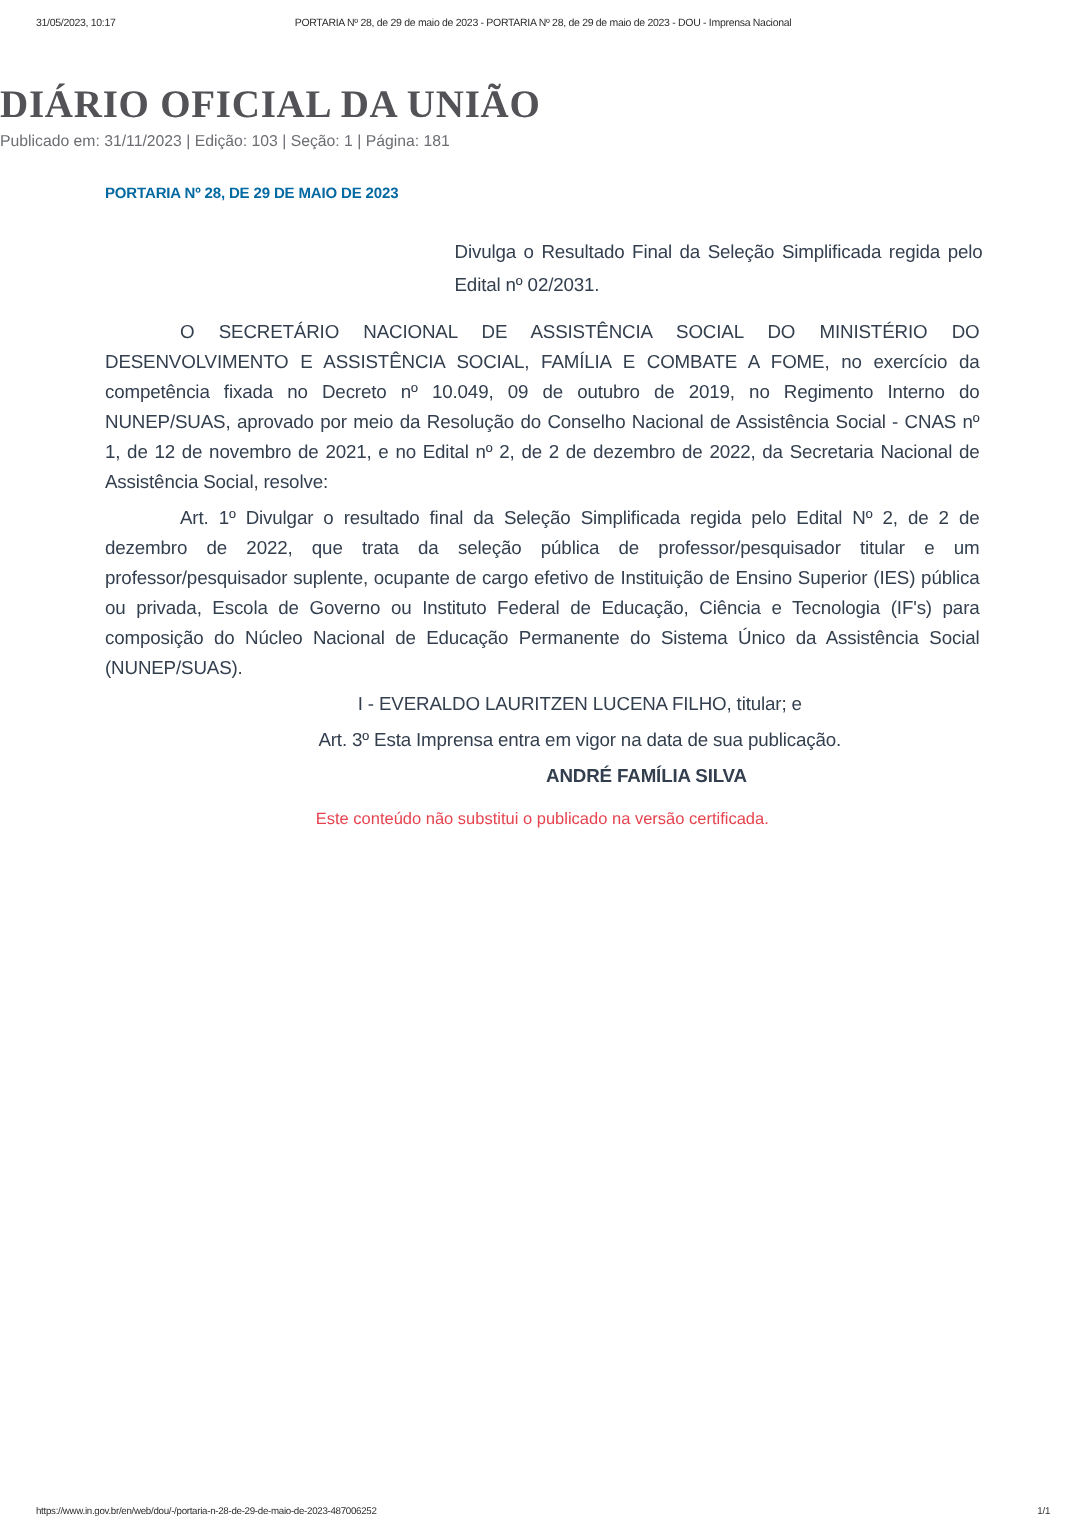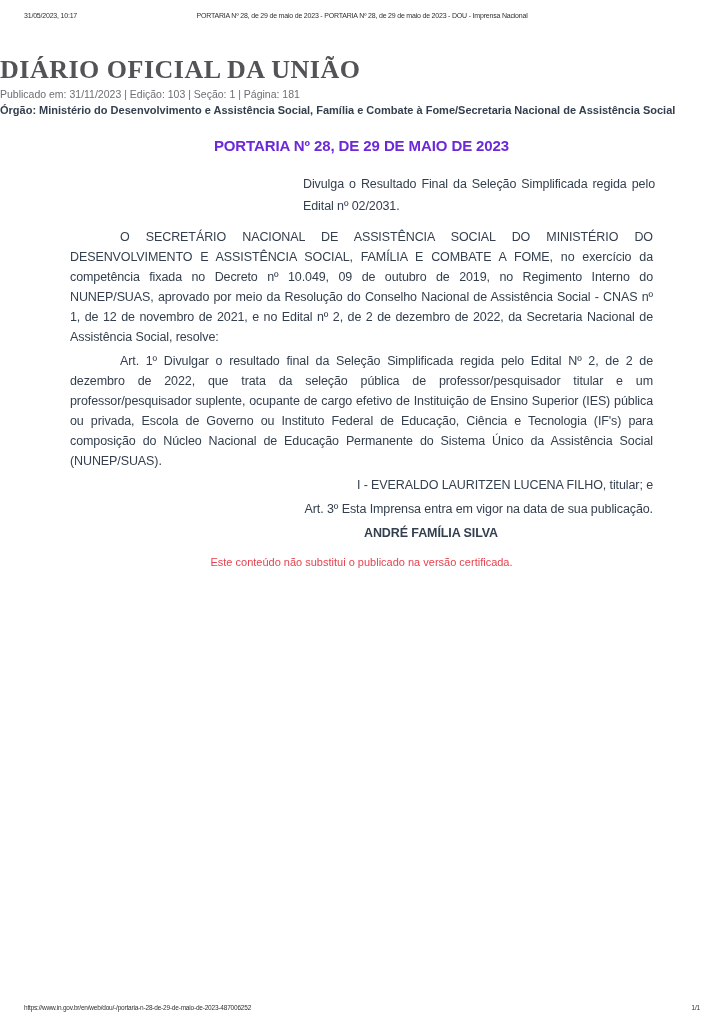--- a/index.html
+++ b/index.html
@@ -33,33 +33,33 @@
   }
   .pubinfo { font-size: 10.5px; line-height: 13px; color: #6c6e73; margin: 5px 0 0; }
   .organ   { font-size: 11px;  line-height: 13px; font-weight: bold; color: #333f4e; margin: 3px 0 0; }
 
   
   .article {
     margin: 21px 71px 0 70px;
     color: #333f4e; font-size: 12.5px; letter-spacing: -0.1px;
   }
   .article-title {
-    font-size: 15px; line-height: 15px; font-weight: bold;
-    text-align: center; color: #6d28d9; margin: 0;
+    font-size: 10px; line-height: 15px; font-weight: bold;
+    text-align: left; color: #0369a1; margin: 0;
   }
   .summary {
     width: 352px; margin: 20px 0 0 233px;
     text-align: justify; line-height: 22px;
   }
   .par {
     margin: 10px 0 0; text-indent: 50px;
     text-align: justify; line-height: 20px;
   }
   .par + .par, .item { margin: 4px 0 0; }
-  .item { text-indent: 50px; line-height: 20px; text-align: right; }
+  .item { text-indent: 50px; line-height: 20px; text-align: center; }
   .signature {
     width: 446px; margin: 7px 0 0 138px;
     text-align: center; font-weight: bold; line-height: 15px;
   }
   .disclaimer {
     margin: 15px 0 0; font-size: 11px; line-height: 13px;
     letter-spacing: 0; color: #e5434f; text-align: center;
   }
 </style>
 </head>
@@ -68,21 +68,20 @@
 <div class="page">
 
   <header class="print-header">
     <span class="ph-left">31/05/2023, 10:17</span>
     <span class="ph-center">PORTARIA Nº 28, de 29 de maio de 2023 - PORTARIA Nº 28, de 29 de maio de 2023 - DOU - Imprensa Nacional</span>
   </header>
 
   <section class="masthead">
     <h1 class="masthead-title">DIÁRIO OFICIAL DA UNIÃO</h1>
     <p class="pubinfo">Publicado em: 31/11/2023 | Edição: 103 | Seção: 1 | Página: 181</p>
-    <p class="organ">Órgão: Ministério do Desenvolvimento e Assistência Social, Família e Combate à Fome/Secretaria Nacional de Assistência Social</p>
   </section>
 
   <article class="article">
     <h2 class="article-title">PORTARIA Nº 28, DE 29 DE MAIO DE 2023</h2>
     <p class="summary">Divulga o Resultado Final da Seleção Simplificada regida pelo Edital nº 02/2031.</p>
 
     <p class="par">O SECRETÁRIO NACIONAL DE ASSISTÊNCIA SOCIAL DO MINISTÉRIO DO DESENVOLVIMENTO E ASSISTÊNCIA SOCIAL, FAMÍLIA E COMBATE A FOME, no exercício da competência fixada no Decreto nº 10.049, 09 de outubro de 2019, no Regimento Interno do NUNEP/SUAS, aprovado por meio da Resolução do Conselho Nacional de Assistência Social - CNAS nº 1, de 12 de novembro de 2021, e no Edital nº 2, de 2 de dezembro de 2022, da Secretaria Nacional de Assistência Social, resolve:</p>
     <p class="par">Art. 1º Divulgar o resultado final da Seleção Simplificada regida pelo Edital Nº 2, de 2 de dezembro de 2022, que trata da seleção pública de professor/pesquisador titular e um professor/pesquisador suplente, ocupante de cargo efetivo de Instituição de Ensino Superior (IES) pública ou privada, Escola de Governo ou Instituto Federal de Educação, Ciência e Tecnologia (IF's) para composição do Núcleo Nacional de Educação Permanente do Sistema Único da Assistência Social (NUNEP/SUAS).</p>
 
     <p class="item">I - EVERALDO LAURITZEN LUCENA FILHO, titular; e</p>

